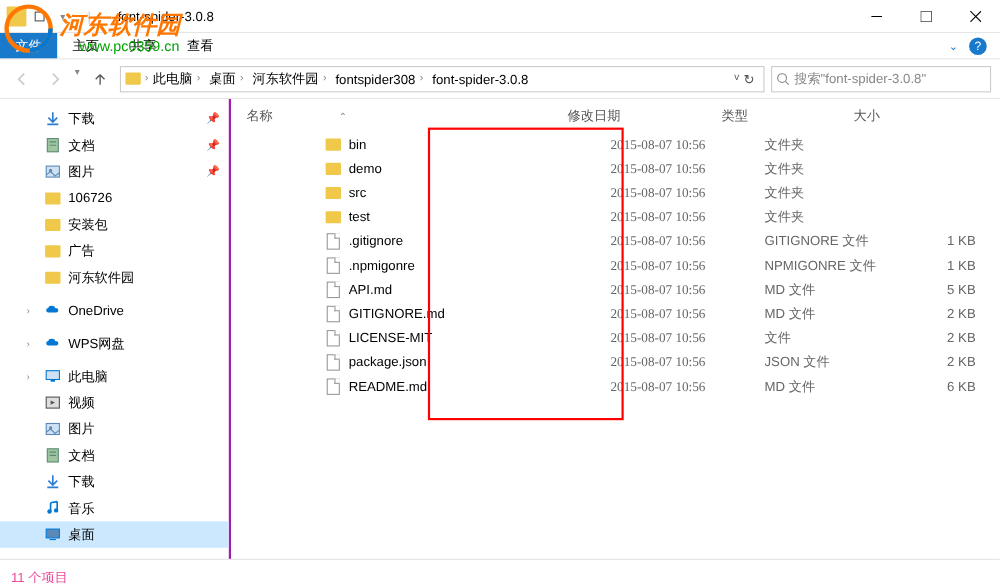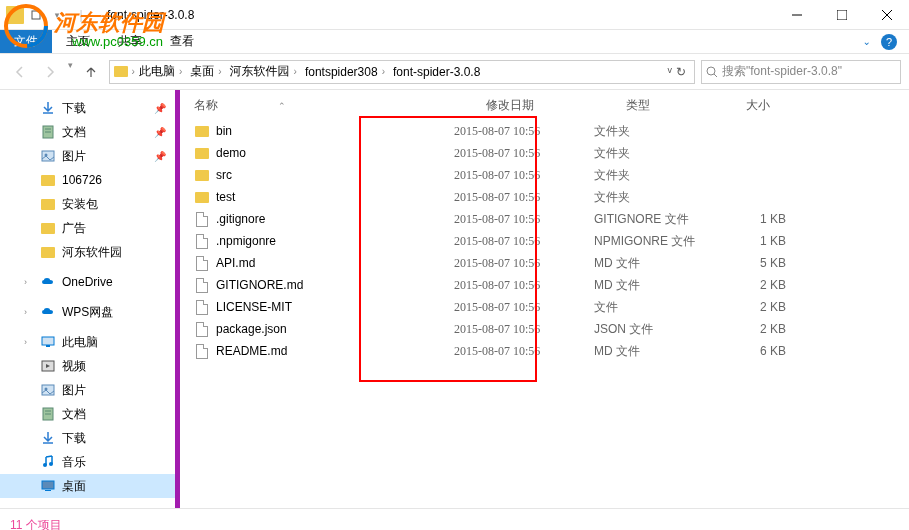--- a/index.html
+++ b/index.html
@@ -25,39 +25,39 @@
     .breadcrumb { flex: 1; height: 24px; border: 1px solid #ccc; display: flex; align-items: center; padding: 0 4px; background: #fff; }
     .bc-icon { width: 16px; height: 16px; background: #f0c94a; margin-right: 4px; }
     .bc-item { padding: 0 4px; color: #000; display: flex; align-items: center; gap: 4px; }
     .bc-sep { color: #888; font-size: 10px; }
     .bc-refresh { display: flex; gap: 4px; padding: 0 4px; color: #555; }
     .search-box { width: 200px; height: 24px; border: 1px solid #ccc; display: flex; align-items: center; padding: 0 4px; color: #888; }
     .search-box svg { margin-right: 4px; }
     
     .main-area { display: flex; height: 418px; position: relative; }
     
-    .sidebar { width: 180px; padding: 6px 0; overflow: hidden; border-right: 5px solid #a21caf; }
+    .sidebar { width: 210px; padding: 6px 0; overflow: hidden; border-right: 2px solid #a21caf; }
     .tree-item { display: flex; align-items: center; height: 24px; padding-left: 24px; gap: 6px; color: #000; }
     .tree-item.indent { padding-left: 40px; }
     .tree-item.selected { background: #cce8ff; }
     .tree-item .chevron { width: 10px; color: #888; font-size: 9px; }
     .tree-icon { width: 16px; height: 16px; display: inline-flex; align-items: center; justify-content: center; }
     .folder-icon { width: 14px; height: 11px; background: #f0c94a; border-radius: 1px; }
     .pin { margin-left: auto; margin-right: 8px; color: #888; font-size: 10px; }
     
     .content { flex: 1; padding: 4px 0; position: relative; }
     .col-headers { display: flex; height: 24px; align-items: center; padding-left: 14px; color: #555; border-bottom: 1px solid transparent; }
     .col-name { width: 260px; display: flex; align-items: center; }
     .col-date { width: 140px; margin-left: 32px; }
     .col-type { width: 120px; }
     .col-size { width: 80px; }
     .sort-chevron { margin-left: 60px; font-size: 9px; color: #888; }
     
     .file-list { padding: 2px 14px; }
-    .file-row { display: flex; height: 22px; align-items: center; }
+    .file-row { display: flex; height: 22px; align-items: center; justify-content: flex-end; }
     .file-name-cell { width: 260px; display: flex; align-items: center; gap: 6px; }
     .file-icon { width: 16px; height: 16px; display: inline-flex; align-items: center; justify-content: center; }
     .doc-icon { width: 12px; height: 15px; border: 1px solid #999; background: #fff; position: relative; }
     .doc-icon::after { content: ''; position: absolute; top: -1px; right: -1px; width: 4px; height: 4px; background: #fff; border-left: 1px solid #999; border-bottom: 1px solid #999; }
     .file-date-cell { width: 140px; color: #666; font-family: Liberation Serif, serif; }
     .file-type-cell { width: 120px; color: #666; }
     .file-size-cell { width: 80px; text-align: right; color: #666; padding-right: 8px; }
     
     .red-box { position: absolute; border: 2px solid #ff0000; top: 26px; left: 179px; width: 178px; height: 266px; pointer-events: none; }
     

